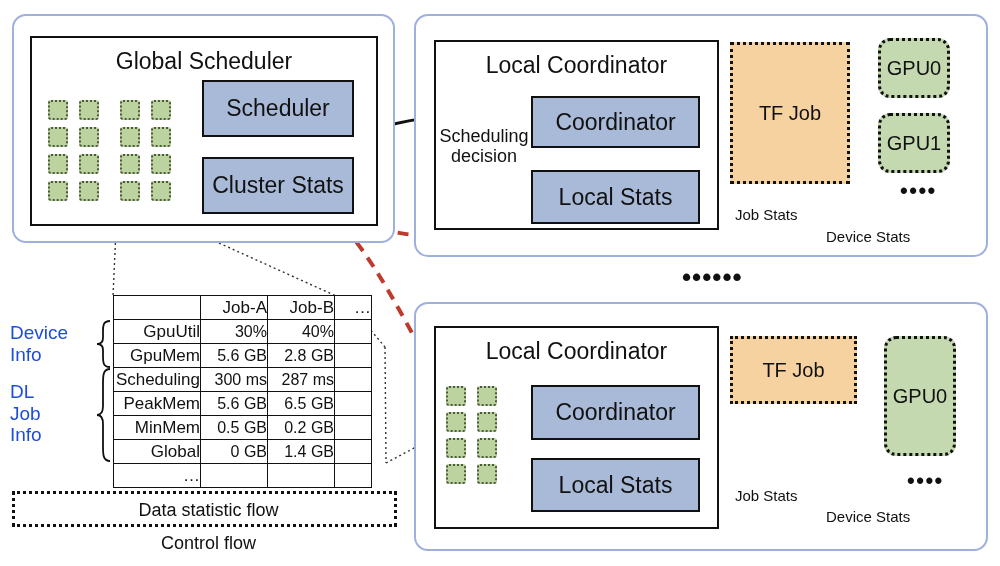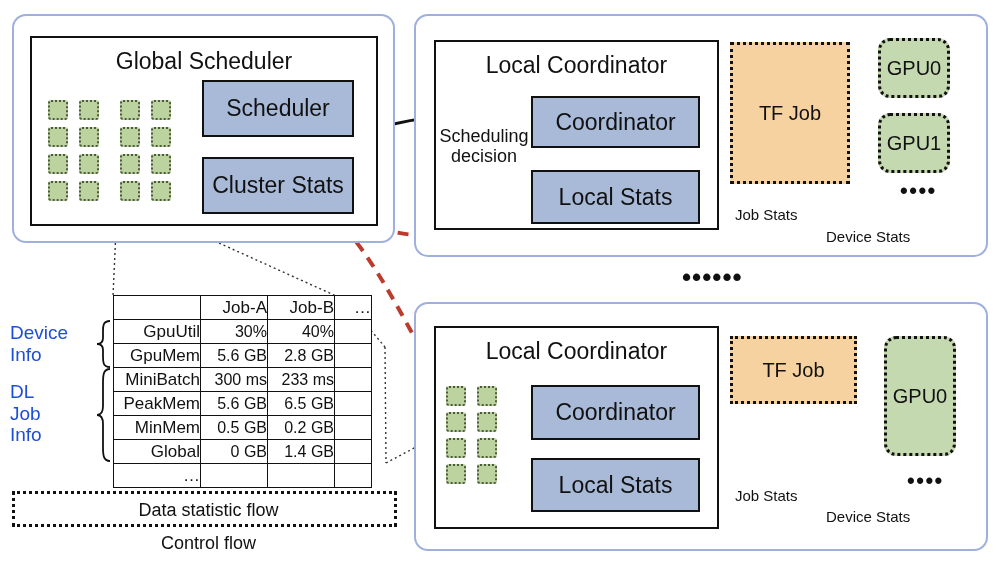--- a/index.html
+++ b/index.html
@@ -350,23 +350,23 @@
           <td class="val">40%</td>
           <td class="dots"></td>
         </tr>
         <tr>
           <td class="rowhdr">GpuMem</td>
           <td class="val">5.6 GB</td>
           <td class="val">2.8 GB</td>
           <td class="dots"></td>
         </tr>
         <tr>
-          <td class="rowhdr">MiniBatch</td>
+          <td class="rowhdr">Scheduling</td>
           <td class="val">300 ms</td>
-          <td class="val">233 ms</td>
+          <td class="val">287 ms</td>
           <td class="dots"></td>
         </tr>
         <tr>
           <td class="rowhdr">PeakMem</td>
           <td class="val">5.6 GB</td>
           <td class="val">6.5 GB</td>
           <td class="dots"></td>
         </tr>
         <tr>
           <td class="rowhdr">MinMem</td>

